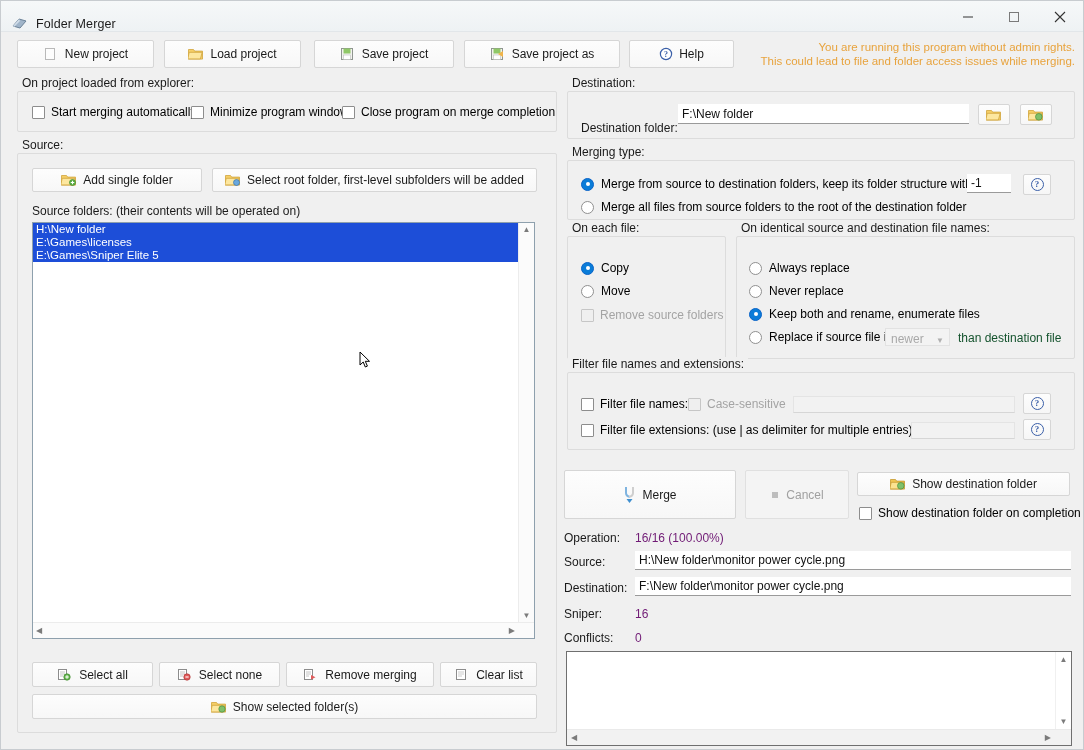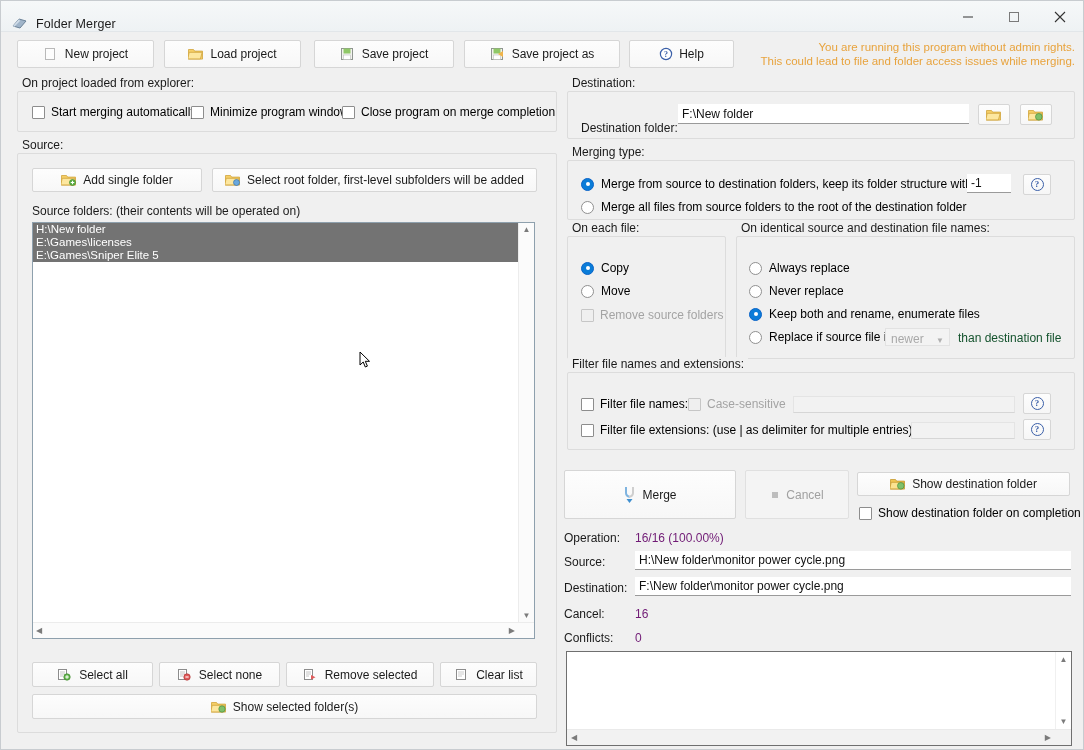--- a/index.html
+++ b/index.html
@@ -110,21 +110,21 @@
     font-size: 9px; line-height: 10px; text-align: center;
     font-weight: bold; font-family: "Liberation Serif", serif;
   }
 
   
   .listbox {
     position: absolute; background: #ffffff; border: 1px solid #8ea0ad;
     overflow: hidden;
   }
   .listbox .row { height: 13px; font-size: 11.5px; padding-left: 3px; line-height: 13px; color: #000; }
-  .listbox .row.sel { background: #737373; color: #ffffff; }
+  .listbox .row.sel { background: #1d4ed8; color: #ffffff; }
 
   .sbar-v {
     position: absolute; width: 16px; background: #fbfbfb;
     border-left: 1px solid #ececec;
     display: flex; flex-direction: column; justify-content: space-between; align-items: center;
   }
   .sbar-h {
     position: absolute; height: 16px; background: #fbfbfb;
     border-top: 1px solid #ececec;
     display: flex; flex-direction: row; justify-content: space-between; align-items: center;
@@ -330,21 +330,21 @@
   </div>
 
   <div class="btn" style="left:285px; top:661px; width:148px; height:25px;">
     <span class="ico">
       <svg width="14" height="13" viewBox="0 0 14 13">
         <rect x="1.5" y="1.5" width="8" height="10" fill="#fff" stroke="#8c8c8c"></rect>
         <path d="M3 4 h5 M3 6 h5 M3 8 h3" stroke="#bdbdbd" stroke-width=".9"></path>
         <path d="M8 7 l4.5 2.2 l-4.5 2.2 z" fill="#e05a5a"></path>
       </svg>
     </span>
-    <span class="lbl">Remove selected</span>
+    <span class="lbl">Remove merging</span>
   </div>
 
   <div class="btn" style="left:439px; top:661px; width:97px; height:25px;">
     <span class="ico">
       <svg width="14" height="13" viewBox="0 0 14 13">
         <rect x="2.5" y="1.5" width="9" height="10" fill="#fff" stroke="#8c8c8c"></rect>
         <path d="M4 4 h6 M4 6 h6 M4 8 h4" stroke="#c6c6c6" stroke-width=".9"></path>
       </svg>
     </span>
     <span class="lbl">Clear list</span>
@@ -504,21 +504,21 @@
 
   <div class="lbl-static" style="left:563px; top:530px;">Operation:</div>
   <div class="statusval" style="left:634px; top:530px;">16/16 (100.00%)</div>
 
   <div class="lbl-static" style="left:563px; top:554px;">Source:</div>
   <div class="inp flat" style="left:634px; top:550px; width:436px; height:19px;">H:\New folder\monitor power cycle.png</div>
 
   <div class="lbl-static" style="left:563px; top:580px;">Destination:</div>
   <div class="inp flat" style="left:634px; top:576px; width:436px; height:19px;">F:\New folder\monitor power cycle.png</div>
 
-  <div class="lbl-static" style="left:563px; top:606px;">Cancel:</div>
+  <div class="lbl-static" style="left:563px; top:606px;">Sniper:</div>
   <div class="statusval" style="left:634px; top:606px;">16</div>
 
   <div class="lbl-static" style="left:563px; top:630px;">Conflicts:</div>
   <div class="statusval" style="left:634px; top:630px;">0</div>
 
   <div class="logbox" style="left:565px; top:650px; width:506px; height:95px;">
     <div style="position:absolute; left:2px; top:2px; right:18px; bottom:18px; font-size:11.5px; white-space:pre-wrap; color:#111;"></div>
     <div class="sbar-v" style="right:0; top:0; width:16px; height:78px; background:#ffffff; border-left:1px solid #f0f0f0;">
       <div class="arw" style="margin-top:4px;">▲</div>
       <div class="arw" style="margin-bottom:4px;">▼</div>

